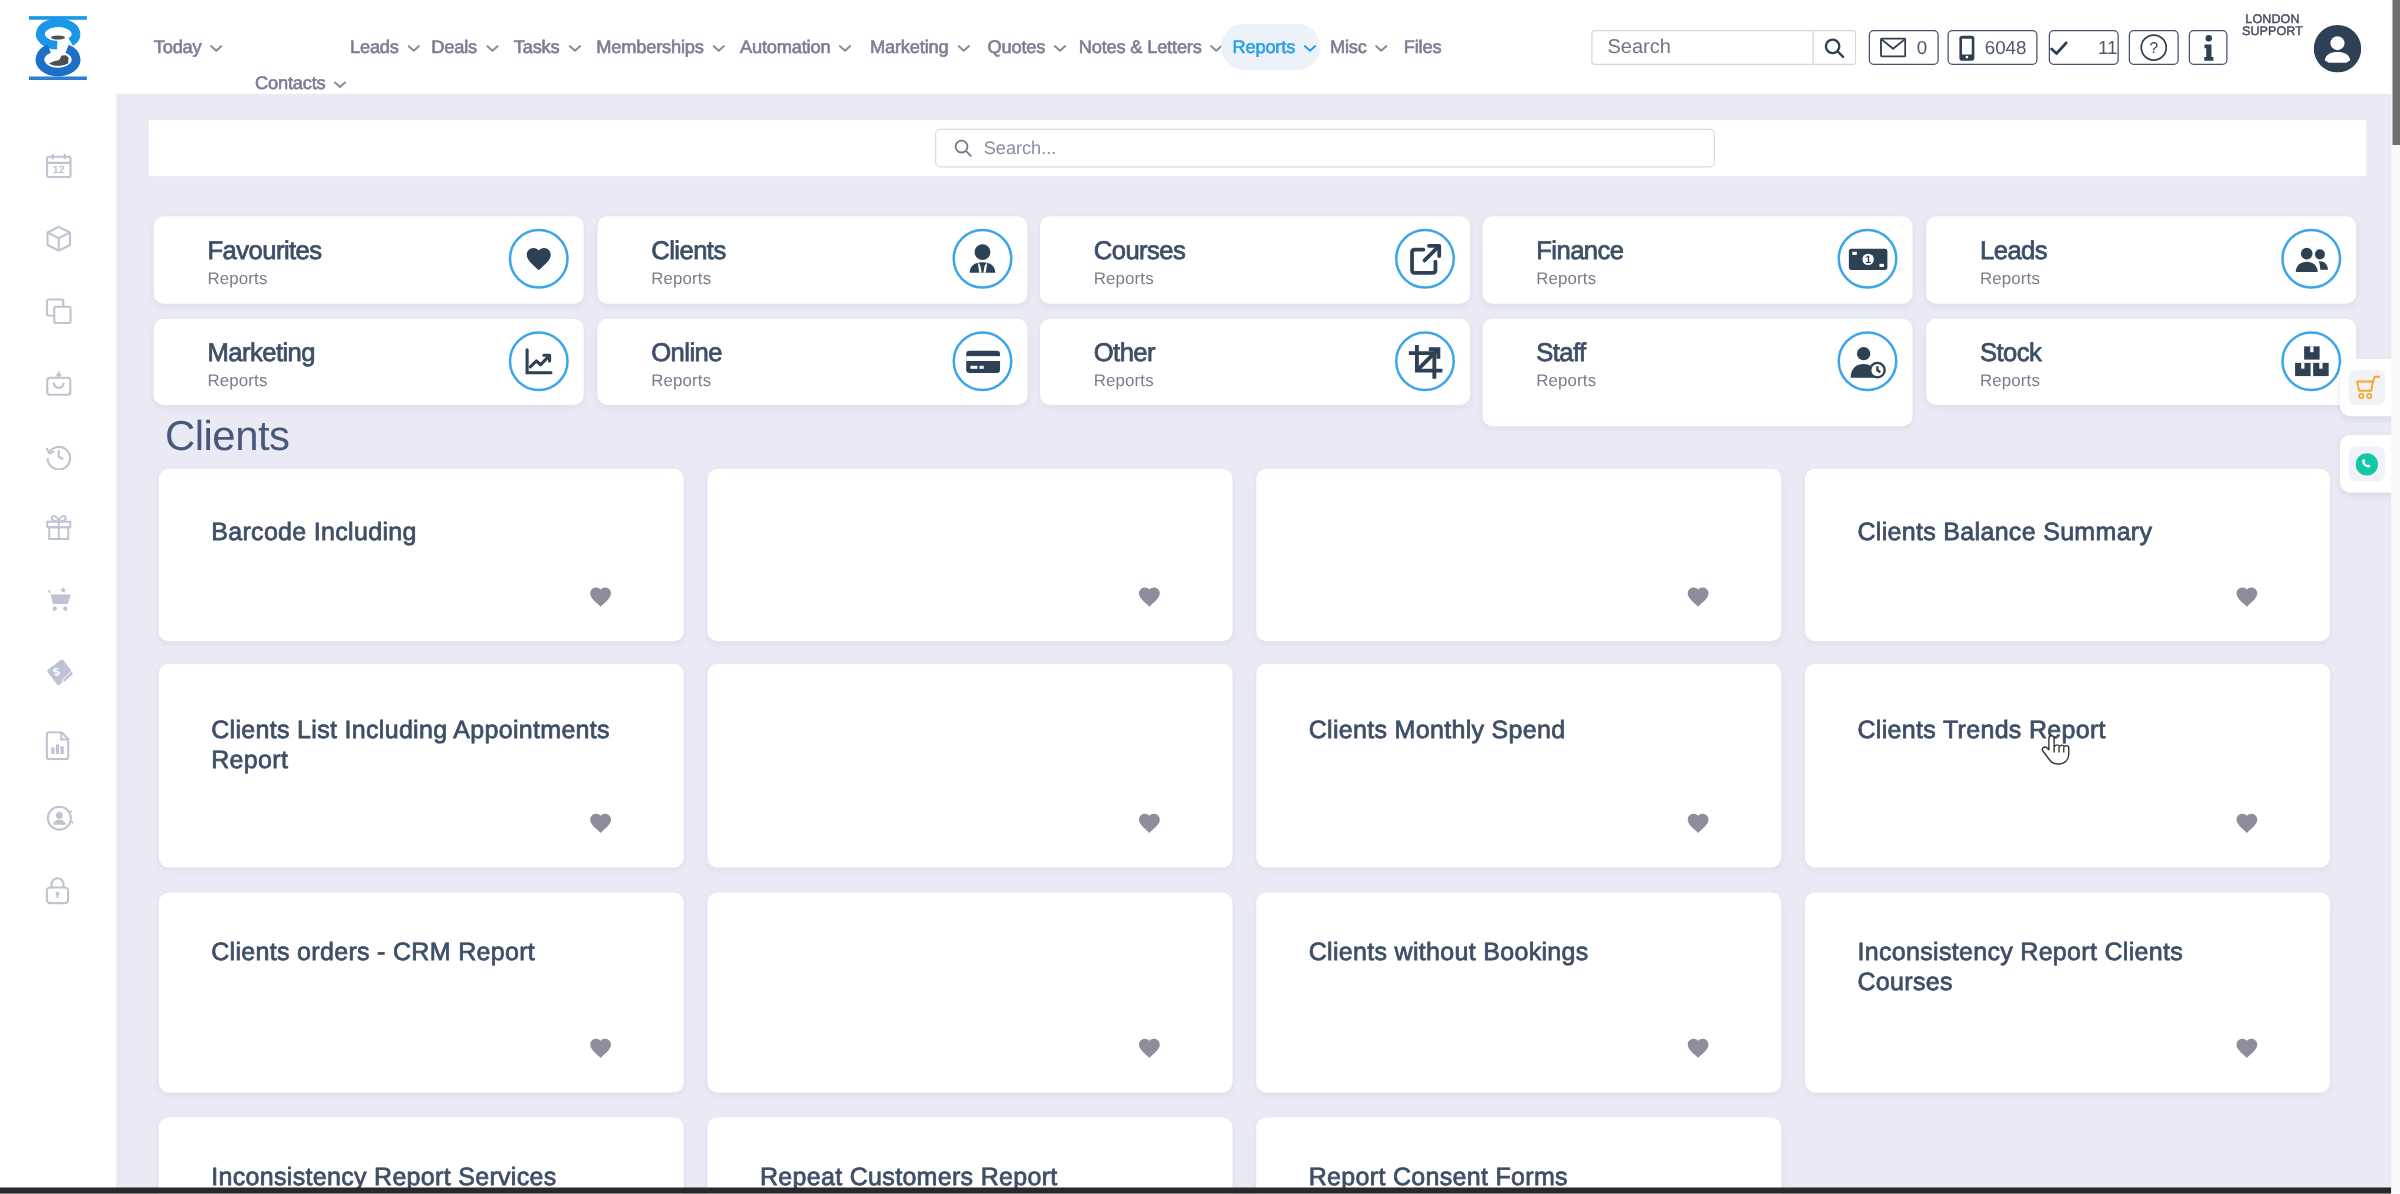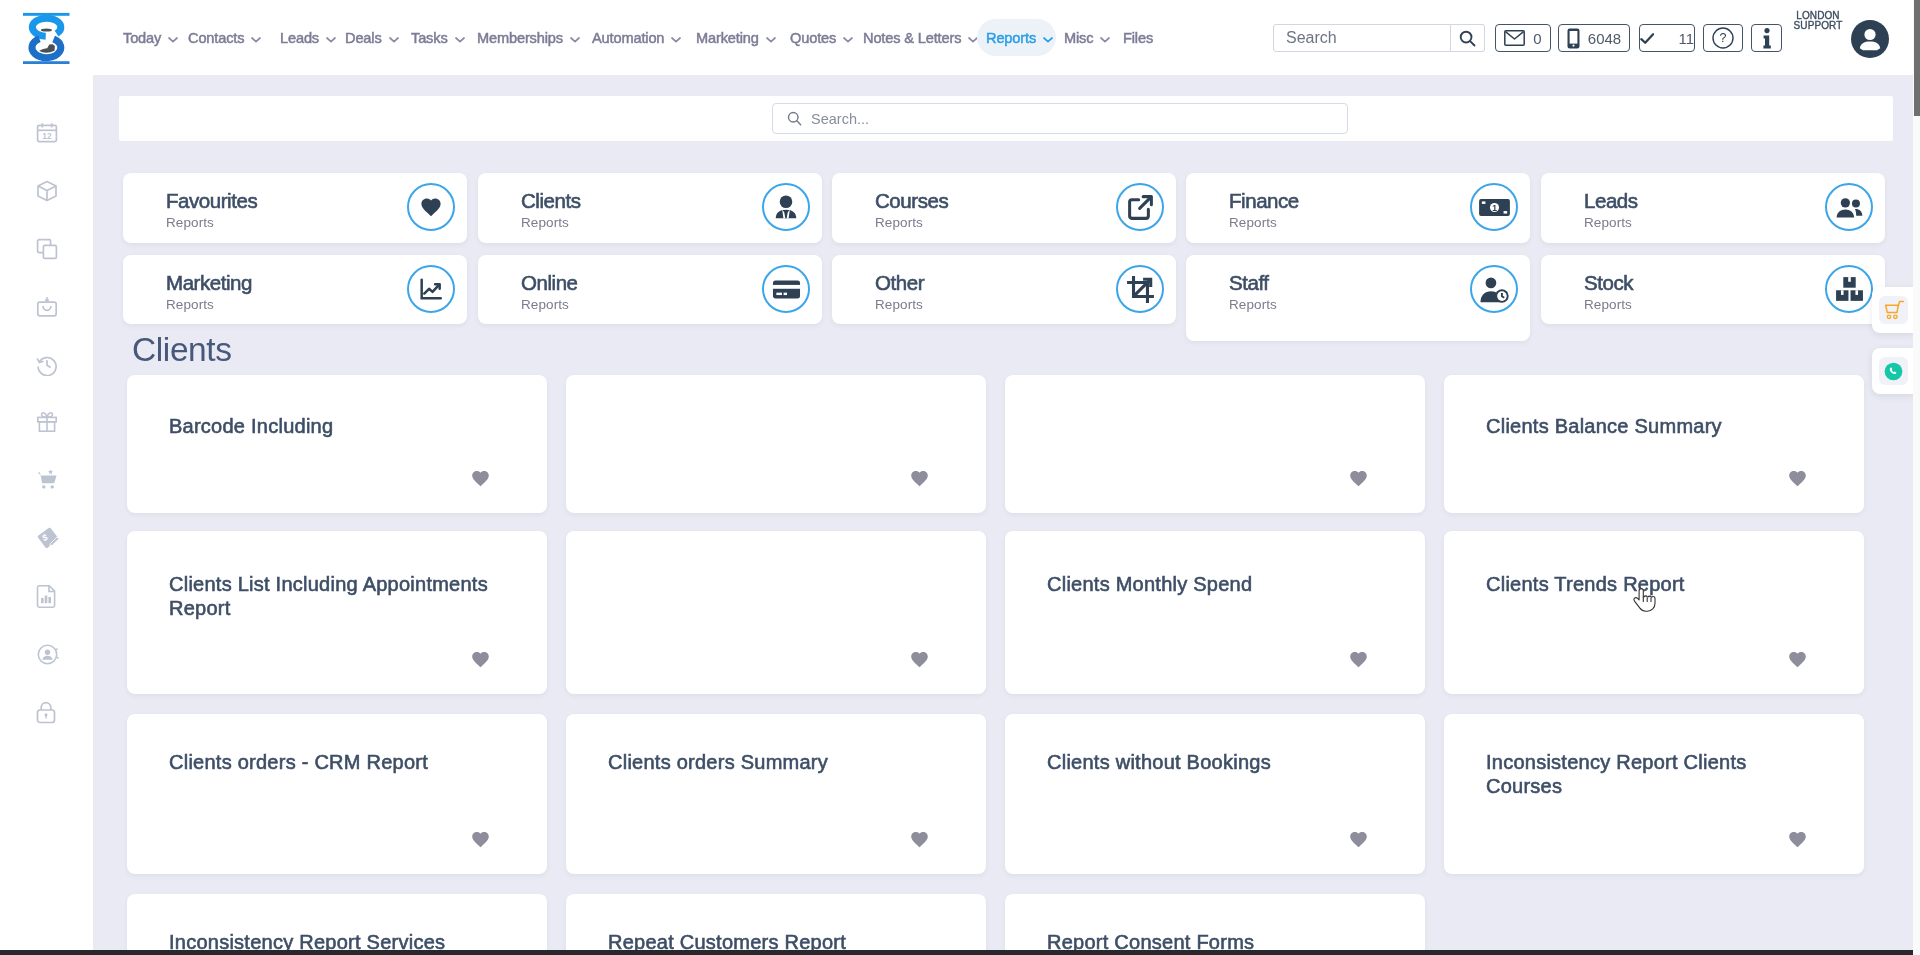--- a/index.html
+++ b/index.html
@@ -27,21 +27,21 @@
 <rect x="0" y="0.9" width="46.5" height="2.9" fill="#1b97ea"></rect>
 <rect x="0" y="49.2" width="46.5" height="2.8" fill="#2b80d6"></rect>
 <ellipse cx="23.4" cy="18" rx="5.6" ry="1.6" fill="#4b5055"></ellipse>
 <path d="M16.2 38.8 C19 37.2 22 36.4 24.2 36.2 L26.3 32.4 L29.8 32.2 L31.9 34.2 L31.5 38.8 C26 41.3 20 41.2 16.2 38.8 Z" fill="#4b5055"></path>
 <path d="M22.75 24.2 A 14.25 9 0 1 1 33.6 21.6" stroke="#1b97ea" stroke-width="7" fill="none"></path>
 <path d="M16.4 26.85 A 14.45 10.05 0 1 0 30.65 26.95" stroke="#1d6fc8" stroke-width="7" fill="none"></path>
 </svg></div>
     <div class="navitem" style="left:123px;">Today<span class="chev"><svg width="10" height="6" viewBox="0 0 10 6" fill="none">
           <path d="M1 1l4 3.6L9 1" stroke="#8b8ba3" stroke-width="1.7" stroke-linecap="round" stroke-linejoin="round"></path>
         </svg></span></div>
-    <div class="navitem" style="left:188px;">Contacts<span class="chev"><svg width="10" height="6" viewBox="0 0 10 6" fill="none">
+    <div class="navitem" style="left:204px;align-items:flex-end;">Contacts<span class="chev"><svg width="10" height="6" viewBox="0 0 10 6" fill="none">
           <path d="M1 1l4 3.6L9 1" stroke="#8b8ba3" stroke-width="1.7" stroke-linecap="round" stroke-linejoin="round"></path>
         </svg></span></div>
     <div class="navitem" style="left:280px;">Leads<span class="chev"><svg width="10" height="6" viewBox="0 0 10 6" fill="none">
           <path d="M1 1l4 3.6L9 1" stroke="#8b8ba3" stroke-width="1.7" stroke-linecap="round" stroke-linejoin="round"></path>
         </svg></span></div>
     <div class="navitem" style="left:345px;">Deals<span class="chev"><svg width="10" height="6" viewBox="0 0 10 6" fill="none">
           <path d="M1 1l4 3.6L9 1" stroke="#8b8ba3" stroke-width="1.7" stroke-linecap="round" stroke-linejoin="round"></path>
         </svg></span></div>
     <div class="navitem" style="left:411px;">Tasks<span class="chev"><svg width="10" height="6" viewBox="0 0 10 6" fill="none">
           <path d="M1 1l4 3.6L9 1" stroke="#8b8ba3" stroke-width="1.7" stroke-linecap="round" stroke-linejoin="round"></path>
@@ -177,21 +177,21 @@
         <path d="M19.5 6.5 l2.2 -0.6 M20.8 14 l1.8 1.4" stroke="#bdc3d0" stroke-width="1.4"></path>
       </svg></div>
     <div class="sicon" style="top:626px;"><svg width="20" height="23" viewBox="0 0 20 23" fill="none">
         <rect x="1.5" y="9" width="17" height="12.5" rx="2.5" stroke="#bdc3d0" stroke-width="1.7"></rect>
         <path d="M5.2 9 V6.4 A4.8 4.8 0 0 1 14.8 6.4 V9" stroke="#bdc3d0" stroke-width="1.7"></path>
         <circle cx="10" cy="13.8" r="1.5" fill="#bdc3d0"></circle>
         <rect x="9.3" y="14.3" width="1.4" height="3.2" fill="#bdc3d0"></rect>
       </svg></div>
   </div>
 <div class="abs" style="left:119px;top:96px;width:1774px;height:45px;background:#fff;border-radius:2px;"></div>
-<div class="abs" style="left:748px;top:103px;width:576px;height:31px;border:1px solid #d7dbe5;border-radius:4px;background:#fff;display:flex;align-items:center;margin-left:24px;">
+<div class="abs" style="left:748px;top:103px;width:624px;height:31px;border:1px solid #d7dbe5;border-radius:4px;background:#fff;display:flex;align-items:center;">
     <span style="margin-left:14px;display:flex;">
       <svg width="15" height="15" viewBox="0 0 18 18" fill="none">
         <circle cx="7.5" cy="7.5" r="5.7" stroke="#707889" stroke-width="1.7"></circle>
         <path d="M11.8 11.8 L16.4 16.4" stroke="#707889" stroke-width="1.7" stroke-linecap="round"></path>
       </svg>
     </span>
     <span style="margin-left:9px;font-size:14.5px;color:#878e9e;">Search...</span>
   </div>
 <div class="card" style="left:123px;top:173px;width:344px;height:70px;">
 <div class="cat-title">Favourites</div>
@@ -358,21 +358,20 @@
         <path d="M12 21.2l-1.3-1.2C5.7 15.5 2.4 12.5 2.4 8.8 2.4 5.8 4.8 3.4 7.8 3.4c1.7 0 3.3.8 4.2 2 .9-1.2 2.5-2 4.2-2 3 0 5.4 2.4 5.4 5.4 0 3.7-3.3 6.7-8.3 11.2L12 21.2z" fill="#8d8d9b"></path>
       </svg></div>
   </div>
 <div class="card" style="left:127px;top:714px;width:420px;height:160px;">
 <div class="rep-title" style="top:37px;">Clients orders - CRM Report</div>
 <div class="rheart"><svg width="21" height="19" viewBox="0 0 24 22" fill="none">
         <path d="M12 21.2l-1.3-1.2C5.7 15.5 2.4 12.5 2.4 8.8 2.4 5.8 4.8 3.4 7.8 3.4c1.7 0 3.3.8 4.2 2 .9-1.2 2.5-2 4.2-2 3 0 5.4 2.4 5.4 5.4 0 3.7-3.3 6.7-8.3 11.2L12 21.2z" fill="#8d8d9b"></path>
       </svg></div>
   </div>
 <div class="card" style="left:566px;top:714px;width:420px;height:160px;">
-<div class="rep-title" style="top:37px;">Clients orders Summary</div>
 <div class="rheart"><svg width="21" height="19" viewBox="0 0 24 22" fill="none">
         <path d="M12 21.2l-1.3-1.2C5.7 15.5 2.4 12.5 2.4 8.8 2.4 5.8 4.8 3.4 7.8 3.4c1.7 0 3.3.8 4.2 2 .9-1.2 2.5-2 4.2-2 3 0 5.4 2.4 5.4 5.4 0 3.7-3.3 6.7-8.3 11.2L12 21.2z" fill="#8d8d9b"></path>
       </svg></div>
   </div>
 <div class="card" style="left:1005px;top:714px;width:420px;height:160px;">
 <div class="rep-title" style="top:37px;">Clients without Bookings</div>
 <div class="rheart"><svg width="21" height="19" viewBox="0 0 24 22" fill="none">
         <path d="M12 21.2l-1.3-1.2C5.7 15.5 2.4 12.5 2.4 8.8 2.4 5.8 4.8 3.4 7.8 3.4c1.7 0 3.3.8 4.2 2 .9-1.2 2.5-2 4.2-2 3 0 5.4 2.4 5.4 5.4 0 3.7-3.3 6.7-8.3 11.2L12 21.2z" fill="#8d8d9b"></path>
       </svg></div>
   </div>

